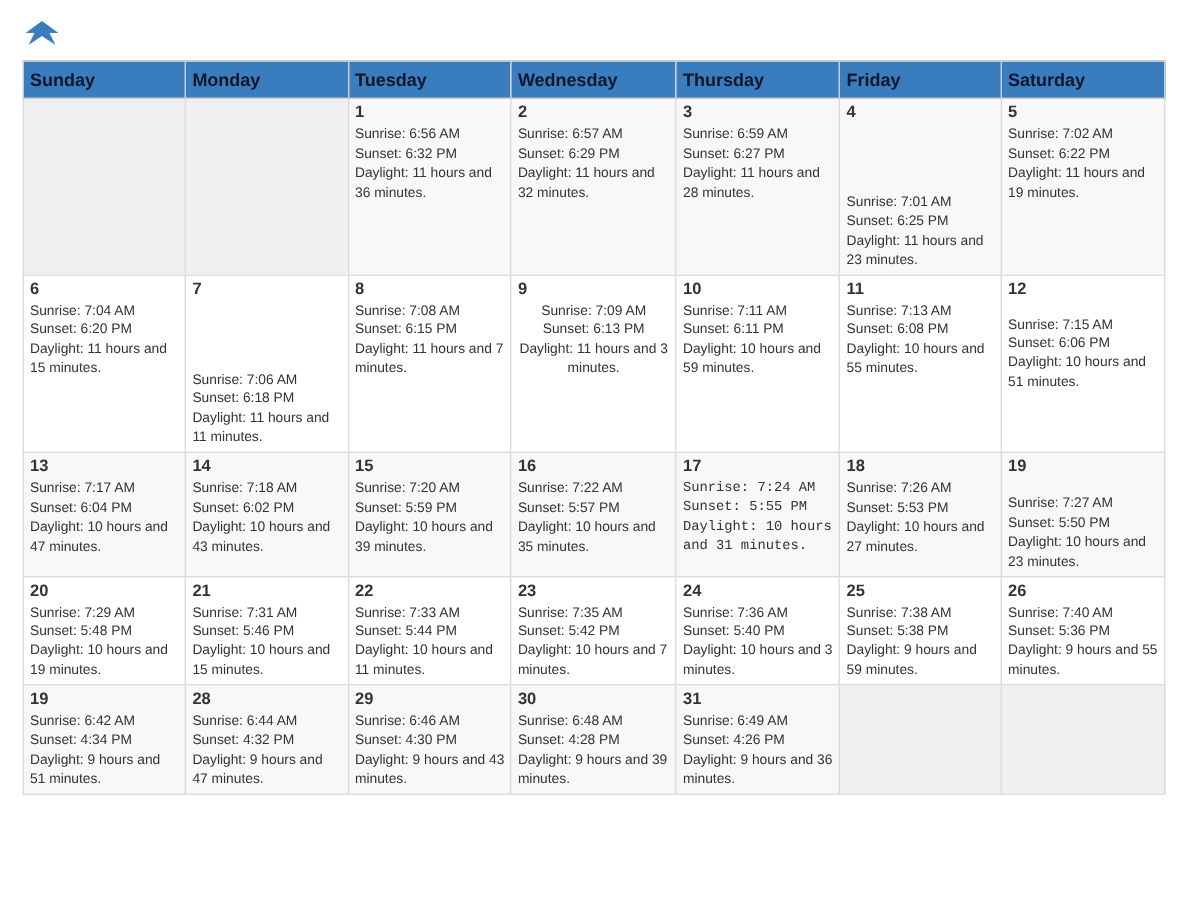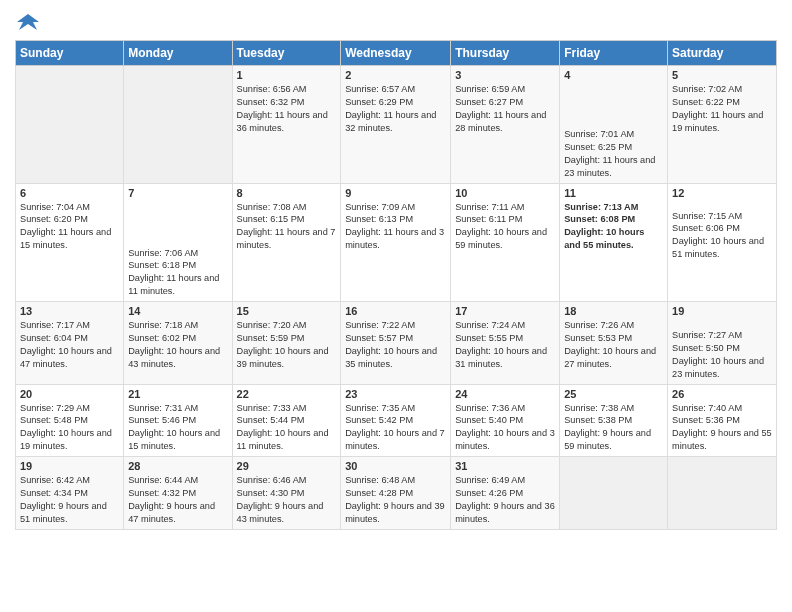--- a/index.html
+++ b/index.html
@@ -51,21 +51,21 @@
     .subtitle {
       font-size: 16px;
       color: #555;
     }
     table {
       width: 100%;
       border-collapse: collapse;
     }
     thead tr th {
       background-color: #3a7dbf;
-      color: #ffffff;
+      color: #0f172a;
       font-size: 12px;
       font-weight: bold;
       padding: 5px 4px;
       text-align: left;
       border: 1px solid #ccc;
       margin-top: 20px;
     }
     tbody tr td {
       border: 1px solid #ddd;
       vertical-align: top;
@@ -181,33 +181,33 @@
 Daylight: 11 hours and 11 minutes.</div>
         </td>
         <td>
           <span class="day-num">8</span>
           <div class="cell-content" style="white-space: pre-line;">Sunrise: 7:08 AM
 Sunset: 6:15 PM
 Daylight: 11 hours and 7 minutes.</div>
         </td>
         <td>
           <span class="day-num">9</span>
-          <div class="cell-content" style="white-space: pre-line;">Sunrise: 7:09 AM
+          <div class="cell-content" style="white-space: pre-line; text-align: center;">Sunrise: 7:09 AM
 Sunset: 6:13 PM
 Daylight: 11 hours and 3 minutes.</div>
         </td>
         <td>
           <span class="day-num">10</span>
           <div class="cell-content" style="white-space: pre-line;">Sunrise: 7:11 AM
 Sunset: 6:11 PM
 Daylight: 10 hours and 59 minutes.</div>
         </td>
         <td>
           <span class="day-num">11</span>
-          <div class="cell-content" style="white-space: pre-line; font-weight: bold;">Sunrise: 7:13 AM
+          <div class="cell-content" style="white-space: pre-line;">Sunrise: 7:13 AM
 Sunset: 6:08 PM
 Daylight: 10 hours and 55 minutes.</div>
         </td>
         <td>
           <span class="day-num">12</span>
           <div class="cell-content" style="white-space: pre-line; margin-top: 11px;">Sunrise: 7:15 AM
 Sunset: 6:06 PM
 Daylight: 10 hours and 51 minutes.</div>
         </td>
       </tr>
@@ -231,21 +231,21 @@
 Daylight: 10 hours and 39 minutes.</div>
         </td>
         <td>
           <span class="day-num">16</span>
           <div class="cell-content" style="white-space: pre-line;">Sunrise: 7:22 AM
 Sunset: 5:57 PM
 Daylight: 10 hours and 35 minutes.</div>
         </td>
         <td>
           <span class="day-num">17</span>
-          <div class="cell-content" style="white-space: pre-line;">Sunrise: 7:24 AM
+          <div class="cell-content" style="white-space: pre-line; font-family: Liberation Mono, monospace;">Sunrise: 7:24 AM
 Sunset: 5:55 PM
 Daylight: 10 hours and 31 minutes.</div>
         </td>
         <td>
           <span class="day-num">18</span>
           <div class="cell-content" style="white-space: pre-line;">Sunrise: 7:26 AM
 Sunset: 5:53 PM
 Daylight: 10 hours and 27 minutes.</div>
         </td>
         <td>

